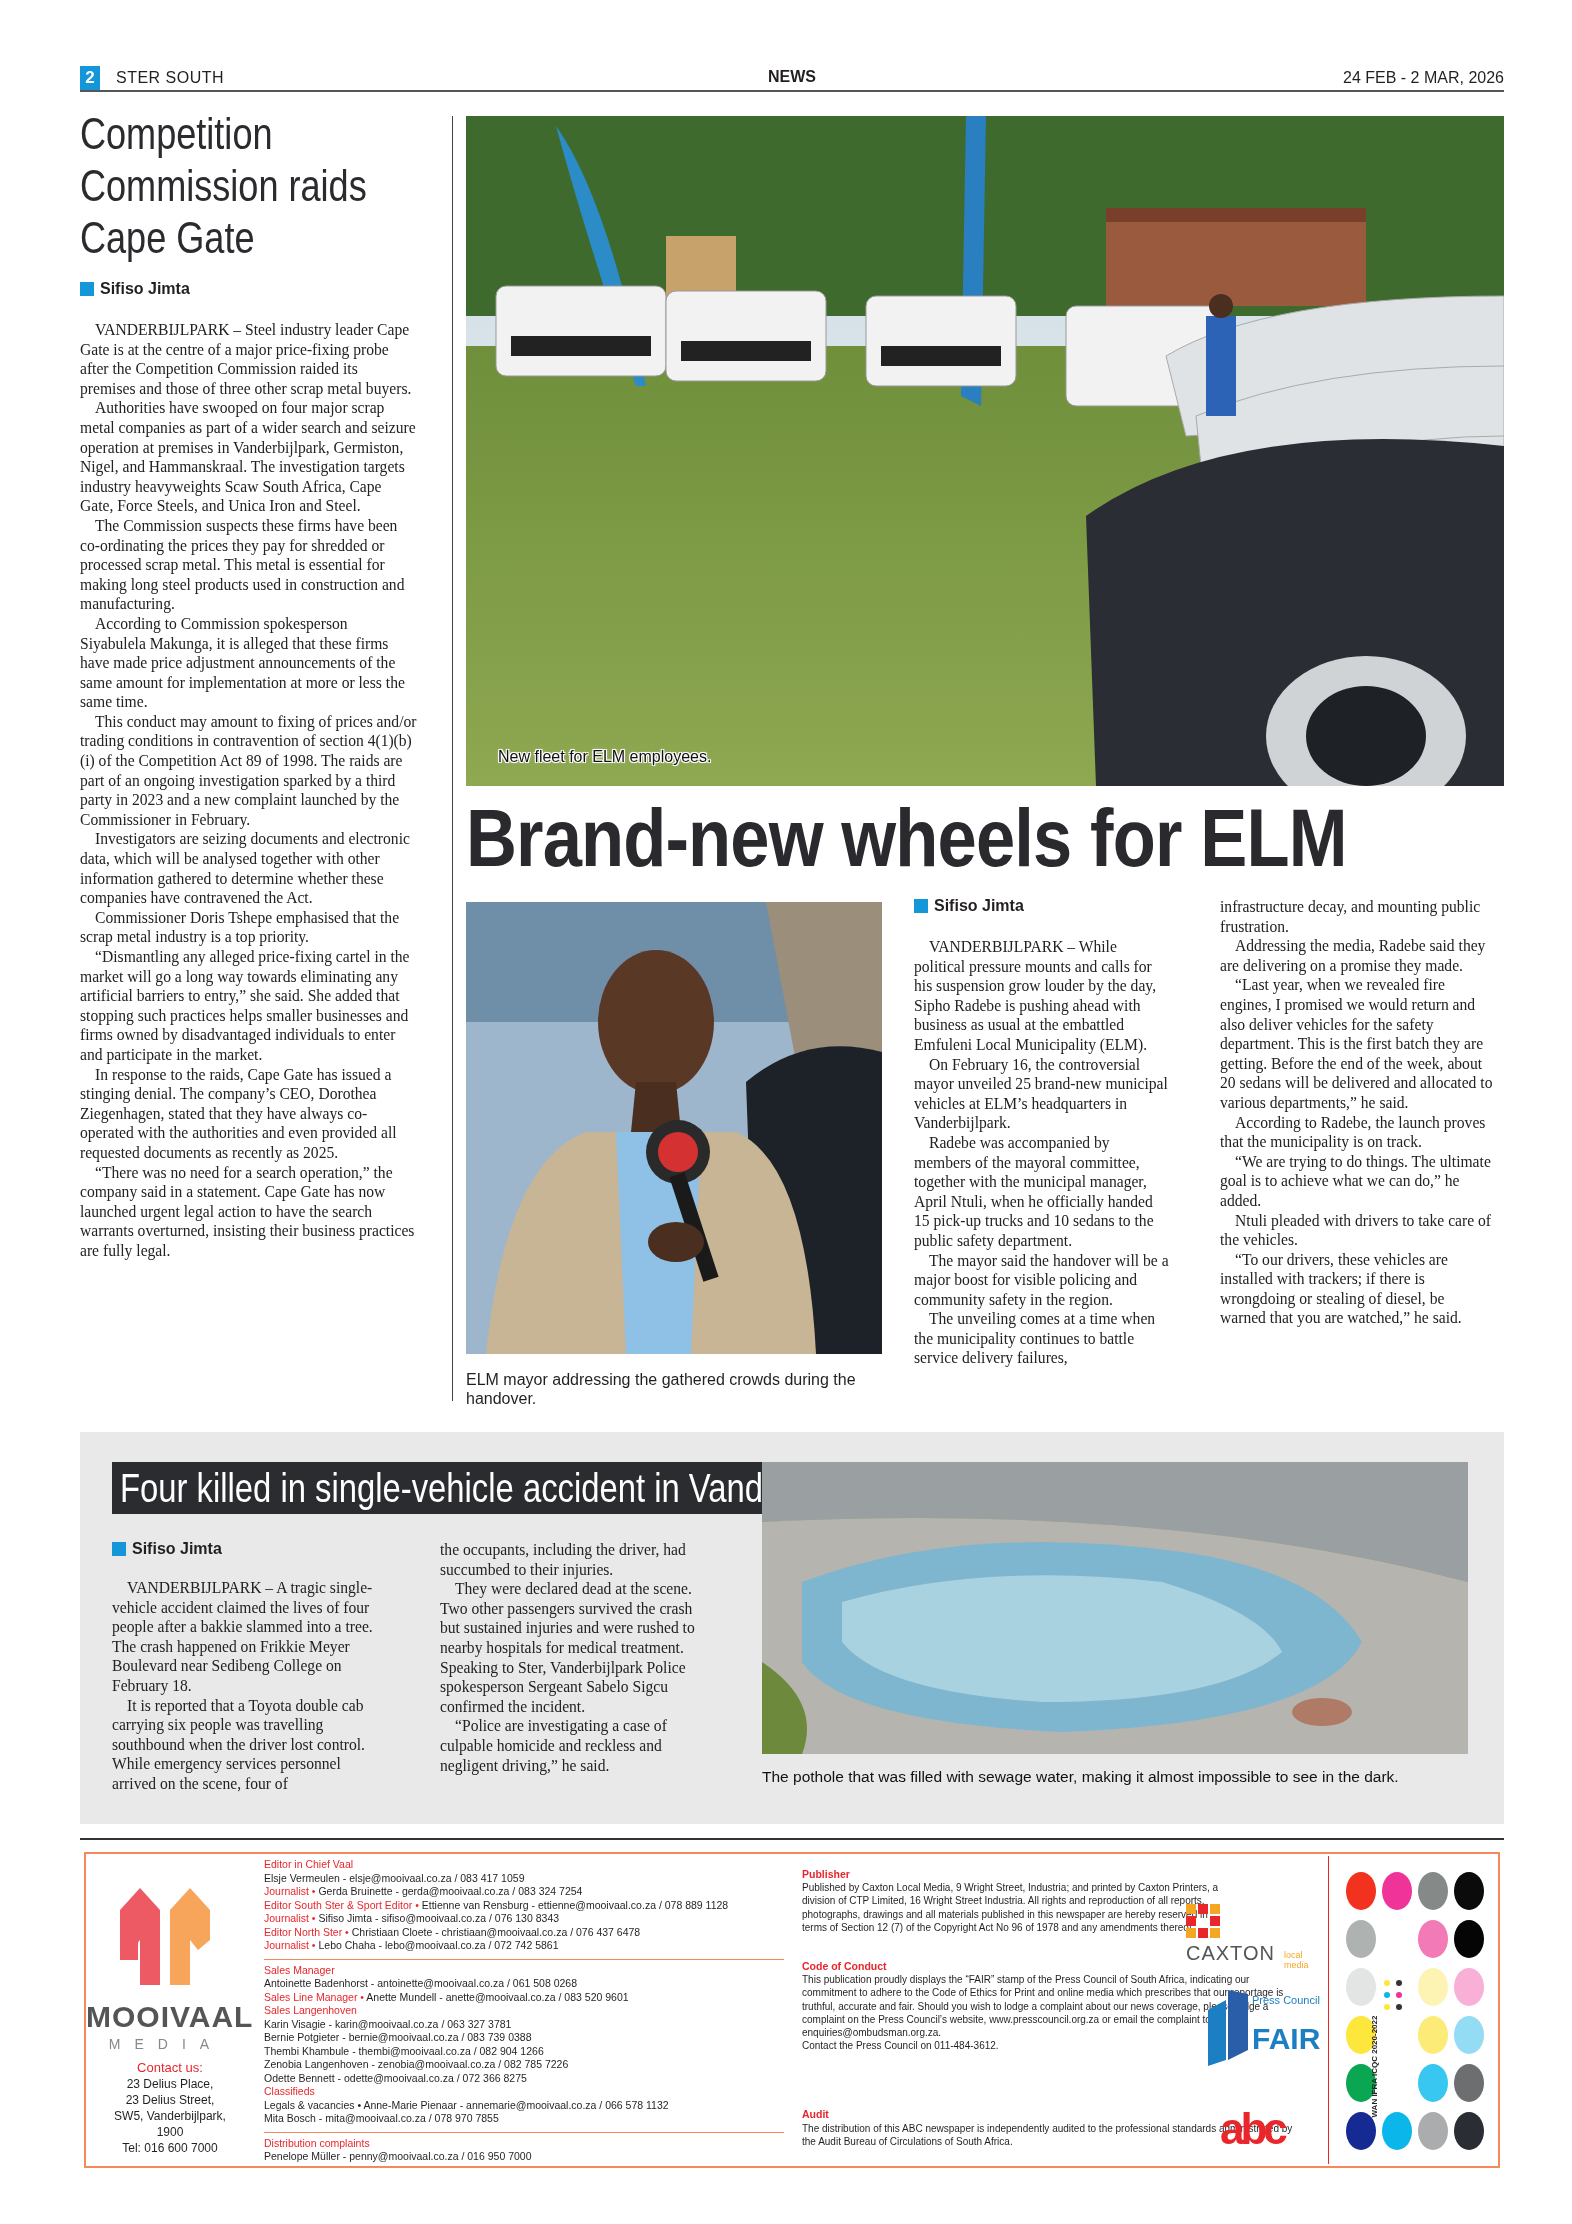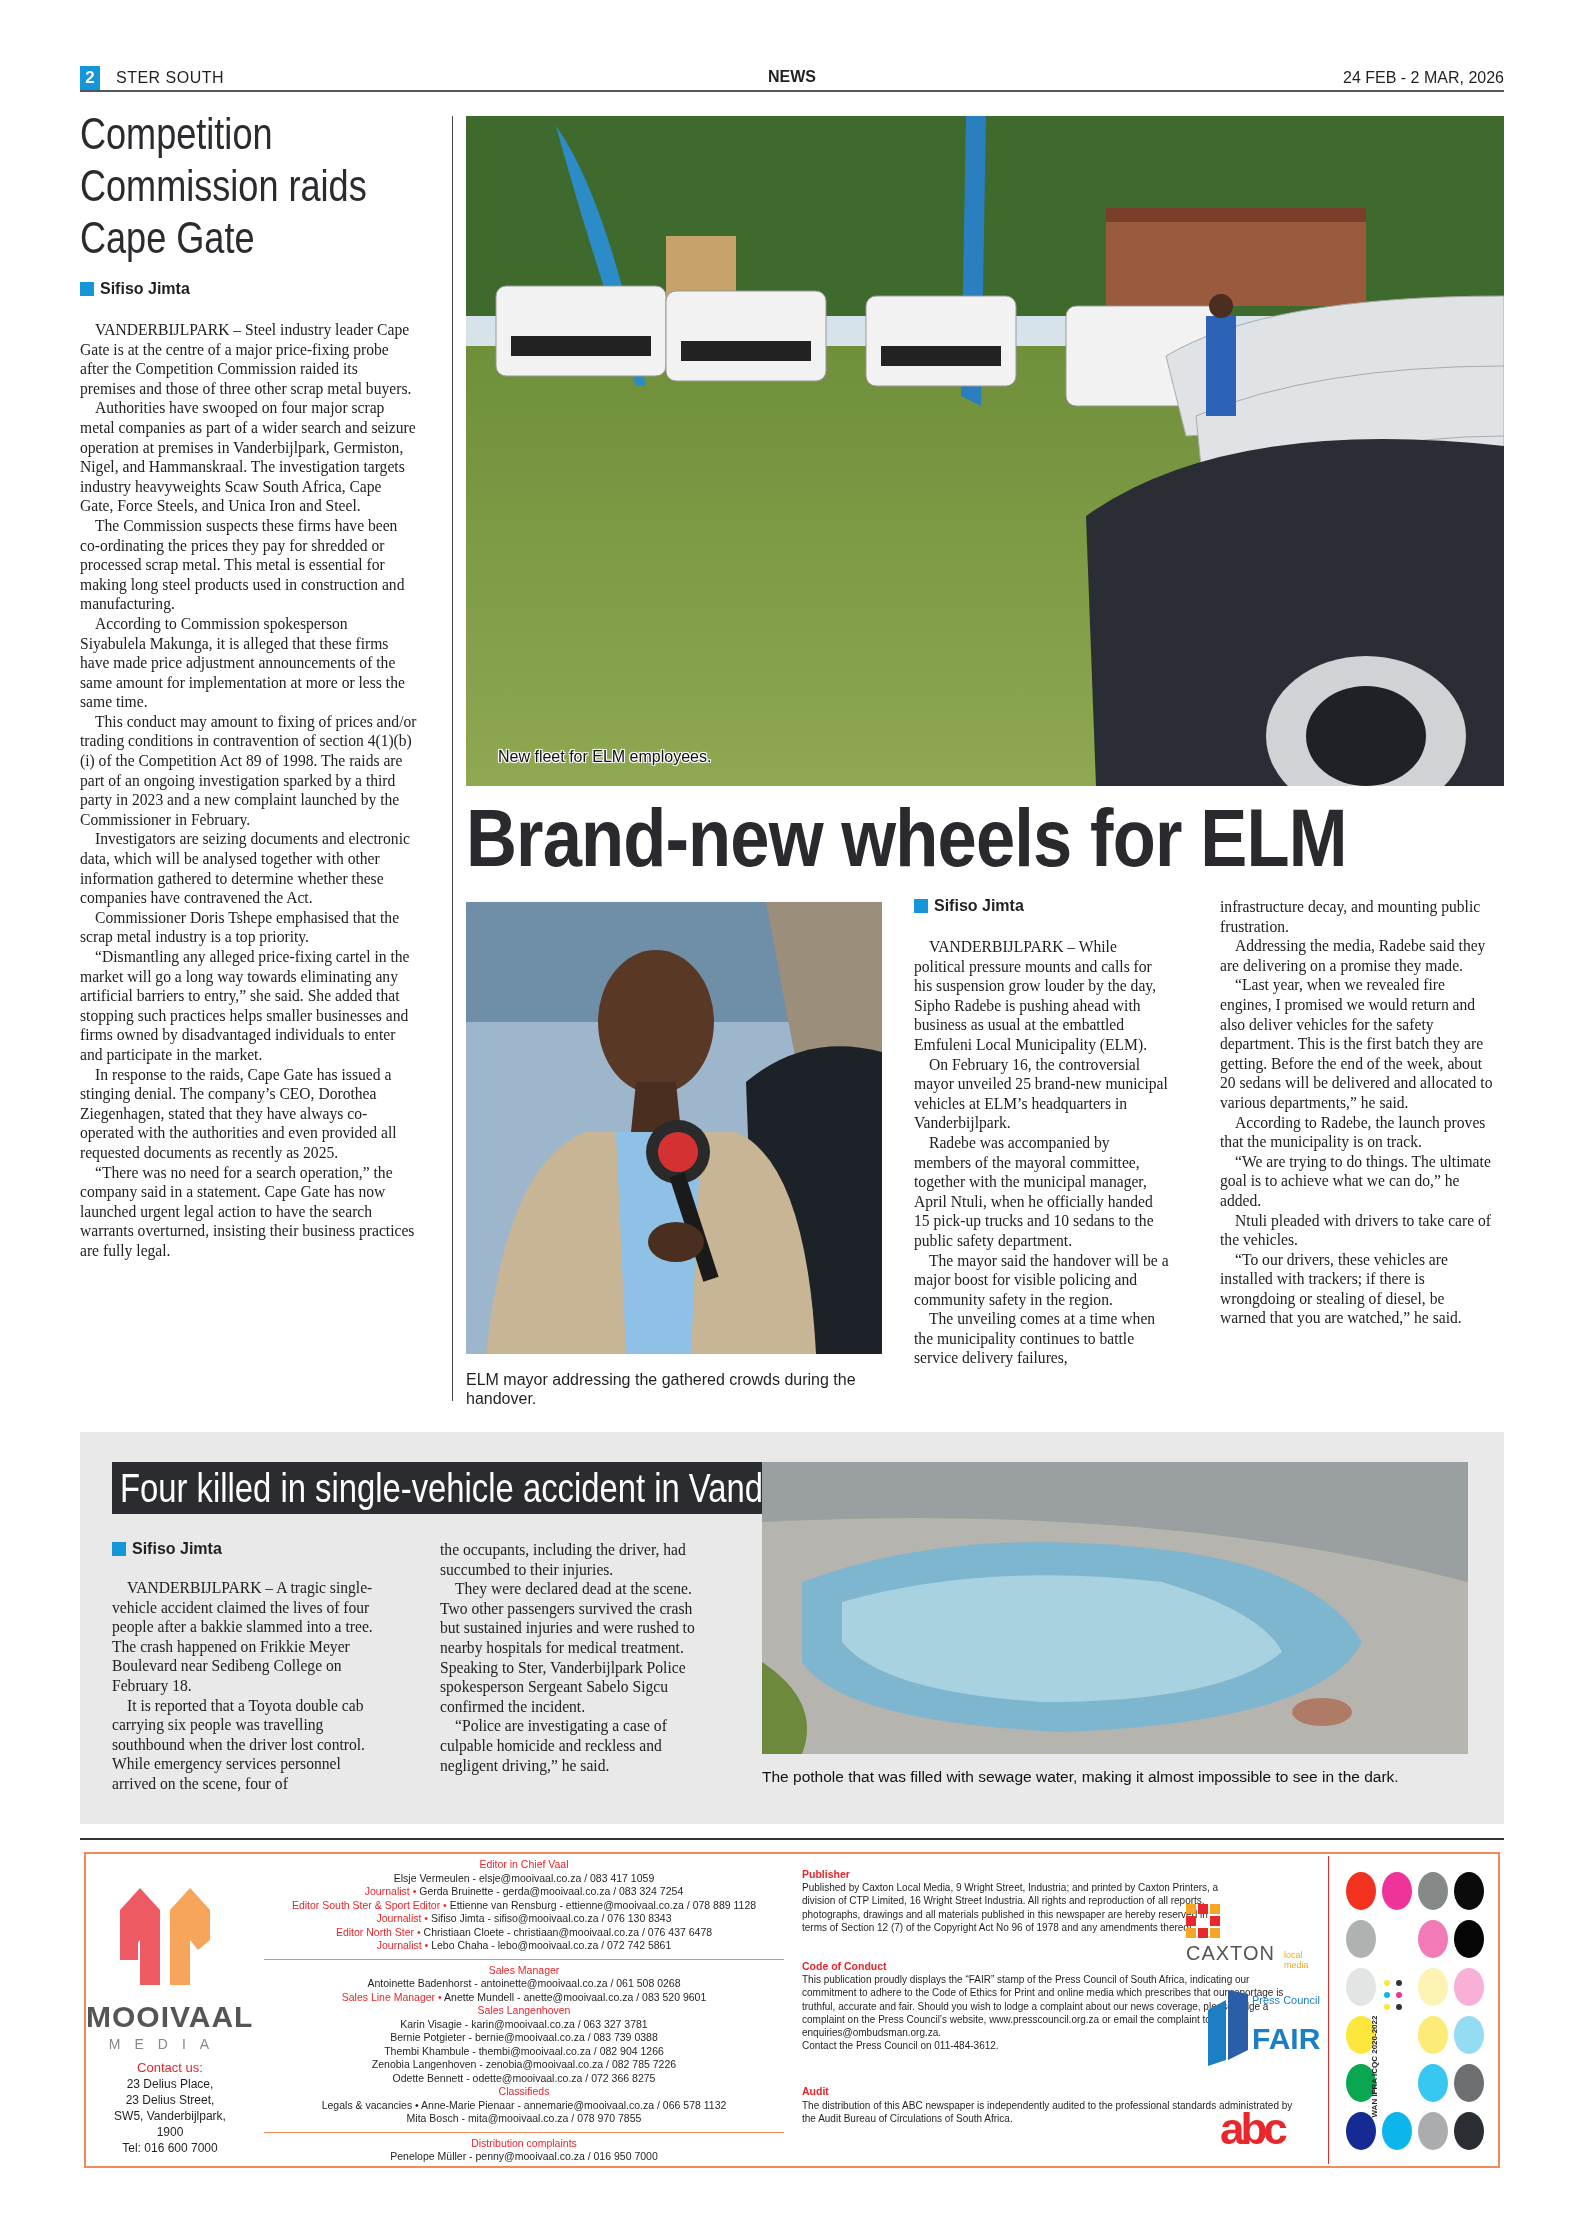--- a/index.html
+++ b/index.html
@@ -52,21 +52,21 @@
   #rule2{left:80px;top:1838px;width:1424px;height:2px;background:#333}
 
   
   #footer{left:84px;top:1852px;width:1416px;height:316px;border:2px solid #f48a5c}
   .red{color:#e8262b}
   #logo{left:110px;top:1880px;width:110px;height:110px}
   #logo-word{left:86px;top:2000px;width:160px;text-align:center;font:bold 30px "Liberation Sans",sans-serif;color:#555;letter-spacing:1px}
   #logo-sub{left:86px;top:2036px;width:160px;text-align:center;font:14px "Liberation Sans",sans-serif;color:#888;letter-spacing:14px}
   #contact{left:100px;top:2060px;width:140px;text-align:center;font:12px "Liberation Sans",sans-serif;line-height:16px;color:#231f20}
   #contact .ct{font-weight:normal;font-size:13px}
-  #staff{left:264px;top:1858px;width:520px;text-align:center;font:10.5px "Liberation Sans",sans-serif;line-height:13.5px;color:#231f20}
+  #staff{left:264px;top:1858px;width:520px;text-align:left;font:10.5px "Liberation Sans",sans-serif;line-height:13.5px;color:#231f20}
   #staff .h{color:#e8262b}
   #staff .sep{height:1px;background:#f48a5c;margin:6px 0 4px}
   #pubinfo{left:802px;top:1856px;width:520px;font:10px "Liberation Sans",sans-serif;line-height:13.2px;color:#231f20}
   #pubinfo .h{color:#e8262b;font-weight:bold;font-size:10.5px;margin-top:8px}
   #pubinfo .h:first-child{margin-top:12px}
   #pub-vline{left:1328px;top:1856px;width:1px;height:308px;background:#e8262b}
   #caxton{left:1186px;top:1904px;width:140px;height:64px}
   #fair{left:1208px;top:1990px;width:116px;height:80px}
   #abc{left:1220px;top:2104px;width:80px;height:50px}
   #swatches{left:1342px;top:1862px;width:150px;height:300px}
@@ -270,21 +270,21 @@
   <div class="h">Distribution complaints</div>
   <div>Penelope Müller - penny@mooivaal.co.za / 016 950 7000</div>
 </div>
 
 <div id="pubinfo" class="abs">
   <div class="h">Publisher</div>
   <div style="width:420px">Published by Caxton Local Media, 9 Wright Street, Industria; and printed by Caxton Printers, a division of CTP Limited, 16 Wright Street Industria. All rights and reproduction of all reports, photographs, drawings and all materials published in this newspaper are hereby reserved in terms of Section 12 (7) of the Copyright Act No 96 of 1978 and any amendments thereof.</div>
   <div class="h" style="margin-top:26px">Code of Conduct</div>
   <div style="width:500px">This publication proudly displays the “FAIR” stamp of the Press Council of South Africa, indicating our commitment to adhere to the Code of Ethics for Print and online media which prescribes that our reportage is truthful, accurate and fair. Should you wish to lodge a complaint about our news coverage, please lodge a complaint on the Press Council’s website, www.presscouncil.org.za or email the complaint to enquiries@ombudsman.org.za.</div>
   <div>Contact the Press Council on 011-484-3612.</div>
-  <div class="h" style="margin-top:33px">Audit</div>
+  <div class="h" style="margin-top:56px">Audit</div>
   <div style="width:500px">The distribution of this ABC newspaper is independently audited to the professional standards administrated by the Audit Bureau of Circulations of South Africa.</div>
 </div>
 
 <div id="caxton" class="abs">
   <svg width="34" height="34" viewBox="0 0 34 34" style="position:absolute;left:0;top:0">
     <rect x="0" y="0" width="10" height="10" fill="#f5a623"></rect>
       <rect x="12" y="0" width="10" height="10" fill="#e8262b"></rect>
       <rect x="24" y="0" width="10" height="10" fill="#f5a623"></rect>
     <rect x="0" y="12" width="10" height="10" fill="#e8262b"></rect>
       <rect x="24" y="12" width="10" height="10" fill="#e8262b"></rect>

